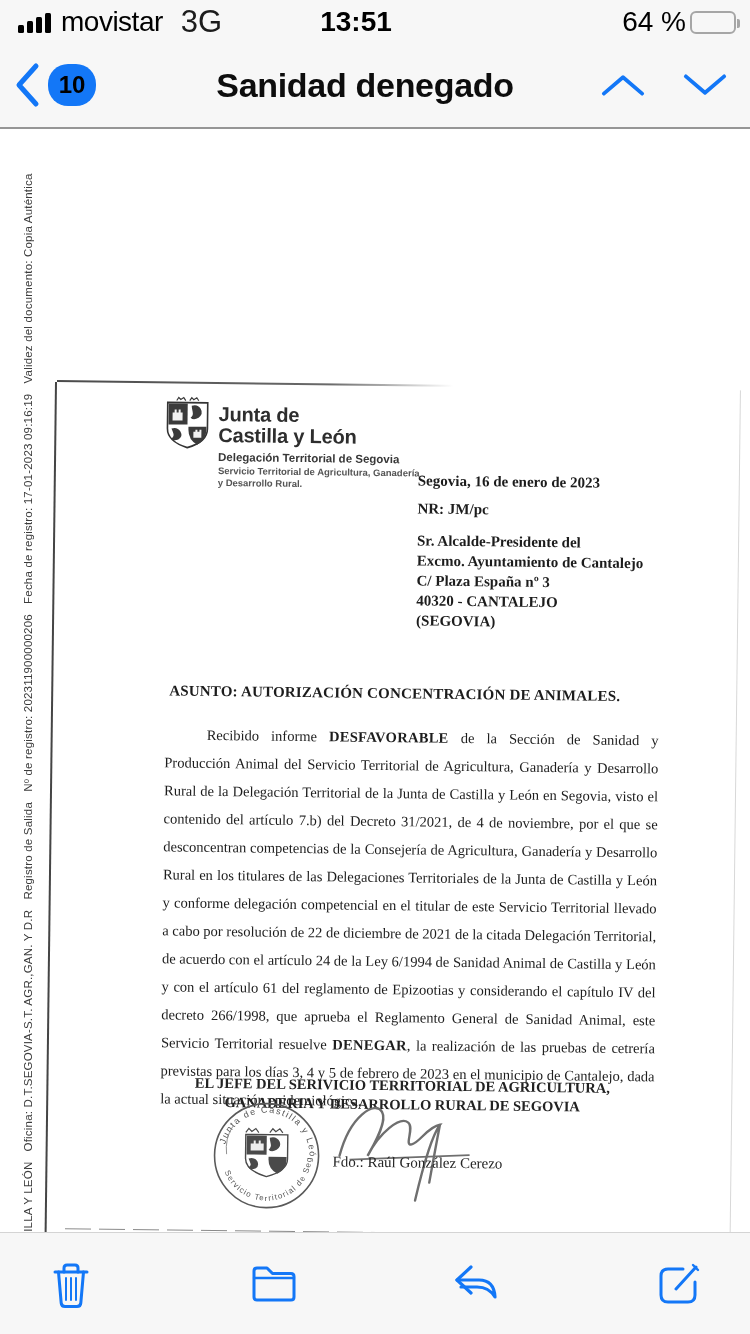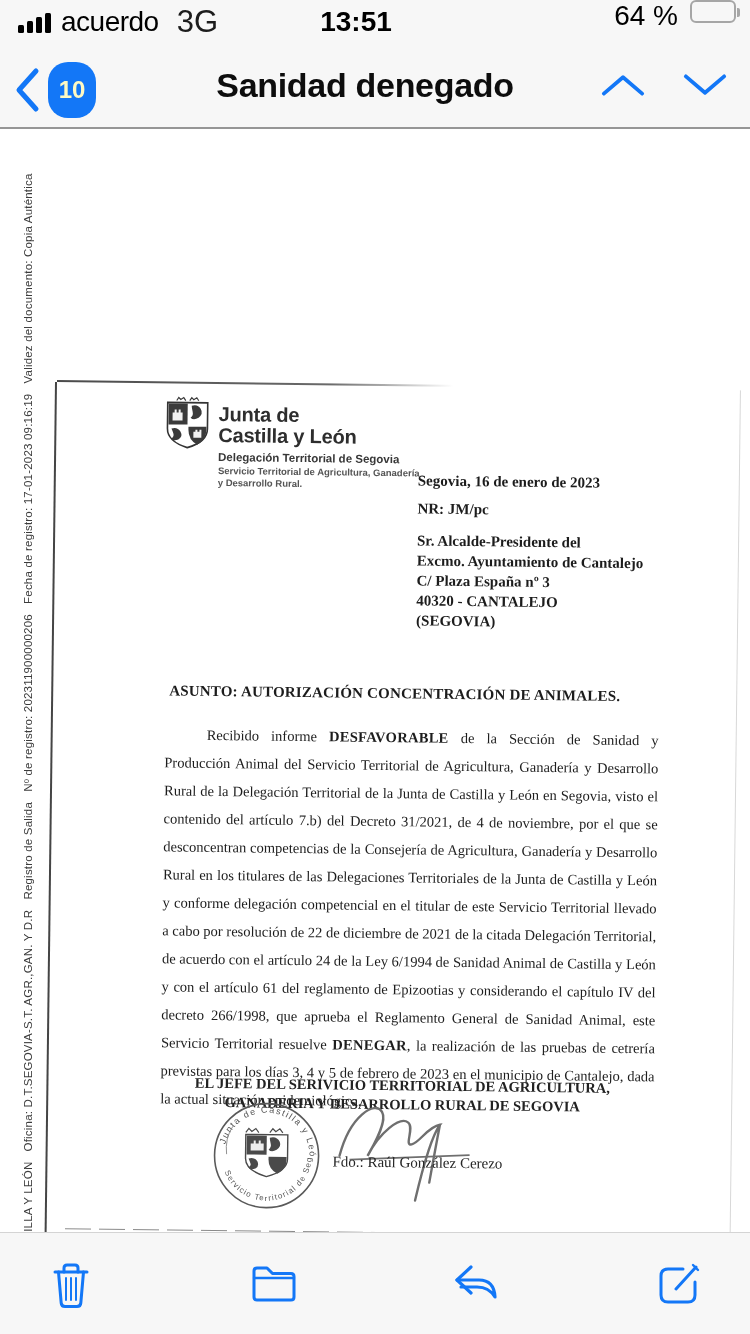--- a/index.html
+++ b/index.html
@@ -15,34 +15,34 @@
     background:#f7f7f7; display:flex; align-items:center;
   }
   .sb-left { position:absolute; left:18px; top:0; height:44px; display:flex; align-items:center; gap:10px; }
   .signal { display:flex; align-items:flex-end; gap:3px; height:22px; }
   .signal i { display:block; width:6px; background:#000; border-radius:1.5px; }
   .signal i:nth-child(1){height:8px;} .signal i:nth-child(2){height:12px;}
   .signal i:nth-child(3){height:16px;} .signal i:nth-child(4){height:20px;}
   .carrier { font-size:28px; color:#000; letter-spacing:-0.5px; }
   .network { font-size:31px; color:#1c1c1c; margin-left:8px; }
   .sb-time { position:absolute; left:0; width:712px; text-align:center; font-size:28px; font-weight:600; color:#000; }
-  .sb-right { position:absolute; right:14px; top:0; height:44px; display:flex; gap:12px; }
+  .sb-right { position:absolute; right:14px; top:0; height:44px; display:flex; align-items:center; gap:4px; }
   .batt-pct { font-size:28px; color:#000; }
   .battery { position:relative; width:46px; height:23px; border:2px solid #a6a6a6; border-radius:6px; padding:2px; }
   .battery .fill { height:100%; background:#000; border-radius:2.5px; }
   .battery .nub { position:absolute; right:-6px; top:6px; width:3px; height:9px; background:#a6a6a6; border-radius:0 2px 2px 0; }
 
   
   .nav-bar { position:absolute; left:0; top:44px; width:750px; height:84px; background:#f7f7f7; }
   .nav-sep { position:absolute; left:0; top:127px; width:750px; height:2px; background:#969696; }
   .back-group { position:absolute; left:14px; top:18px; display:flex; align-items:center; gap:8px; cursor:pointer; }
   .back-chevron { width:26px; height:46px; }
   .back-badge {
-    min-width:48px; height:56px; padding:8px 10px; background:#1377f7; border-radius:20px;
-    color:#fef9c3; font-size:24px; font-weight:600; display:flex; align-items:center; justify-content:center;
+    min-width:48px; height:42px; padding:8px 10px; background:#1377f7; border-radius:20px;
+    color:#000000; font-size:24px; font-weight:600; display:flex; align-items:center; justify-content:center;
   }
   .nav-title { position:absolute; left:130px; right:150px; top:22px; text-align:center;
     font-size:34px; font-weight:700; color:#0d0d0d; letter-spacing:-0.3px; white-space:nowrap; overflow:hidden; }
   .nav-arrows { position:absolute; right:22px; top:28px; display:flex; gap:36px; }
   .nav-arrow { width:46px; height:26px; cursor:pointer; }
 
   
   .content { position:absolute; left:0; top:129px; width:750px; height:1104px; background:#ffffff; overflow:hidden; }
 
   .side-meta {
@@ -105,21 +105,21 @@
 <div id="screen">
 
   <div class="status-bar">
     <div class="sb-left">
       <span class="signal">
           <i></i>
           <i></i>
           <i></i>
           <i></i>
         </span>
-      <span class="carrier">acuerdo</span>
+      <span class="carrier">movistar</span>
       <span class="network">3G</span>
     </div>
     <div class="sb-time">13:51</div>
     <div class="sb-right">
       <span class="batt-pct">64 %</span>
       <span class="battery">
         <span class="fill" style="width:62%"></span><span class="nub"></span>
       </span>
     </div>
   </div>

